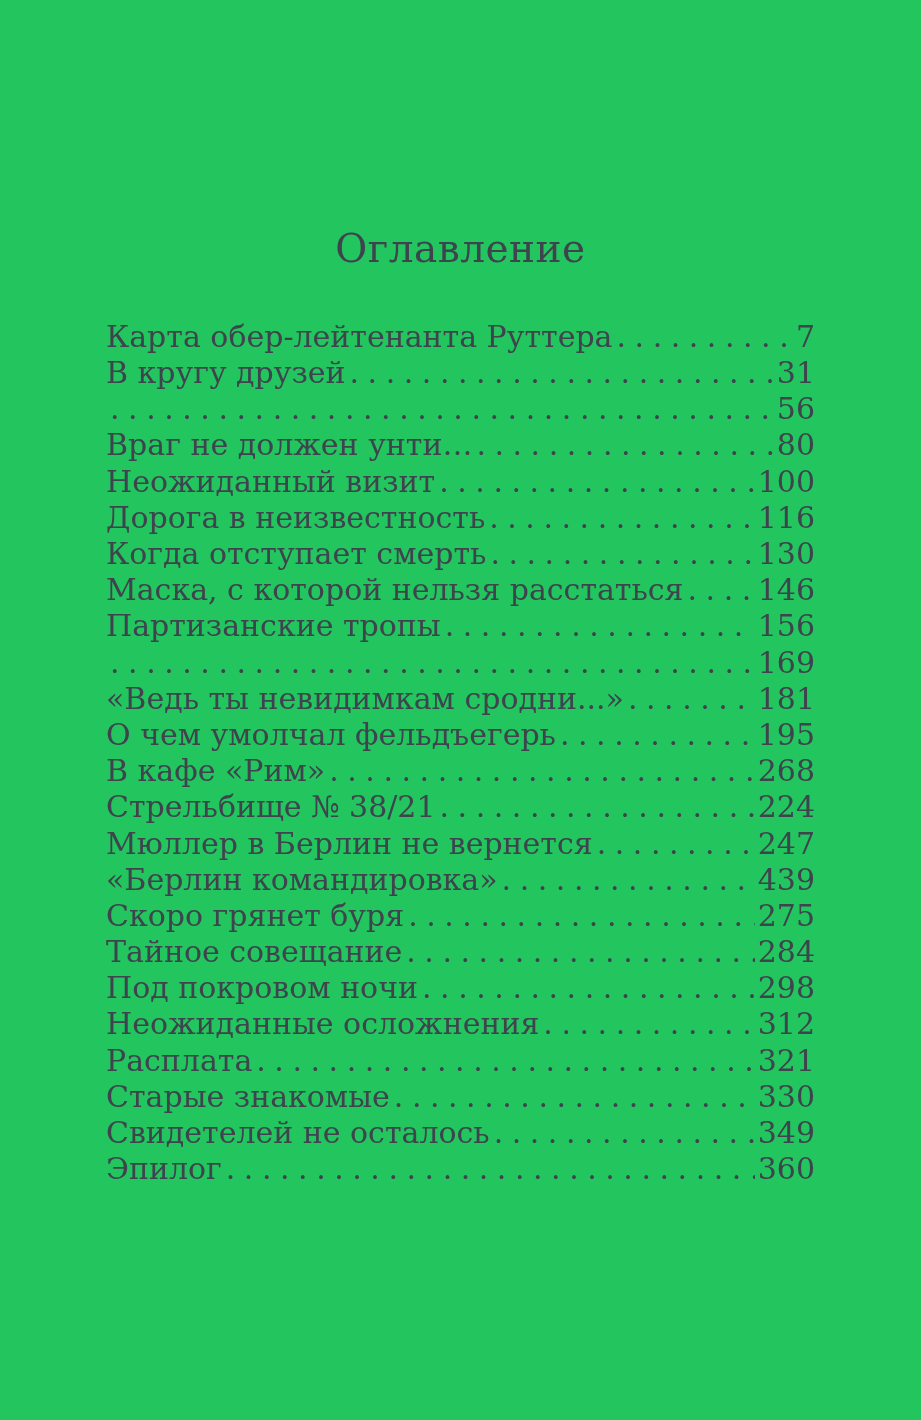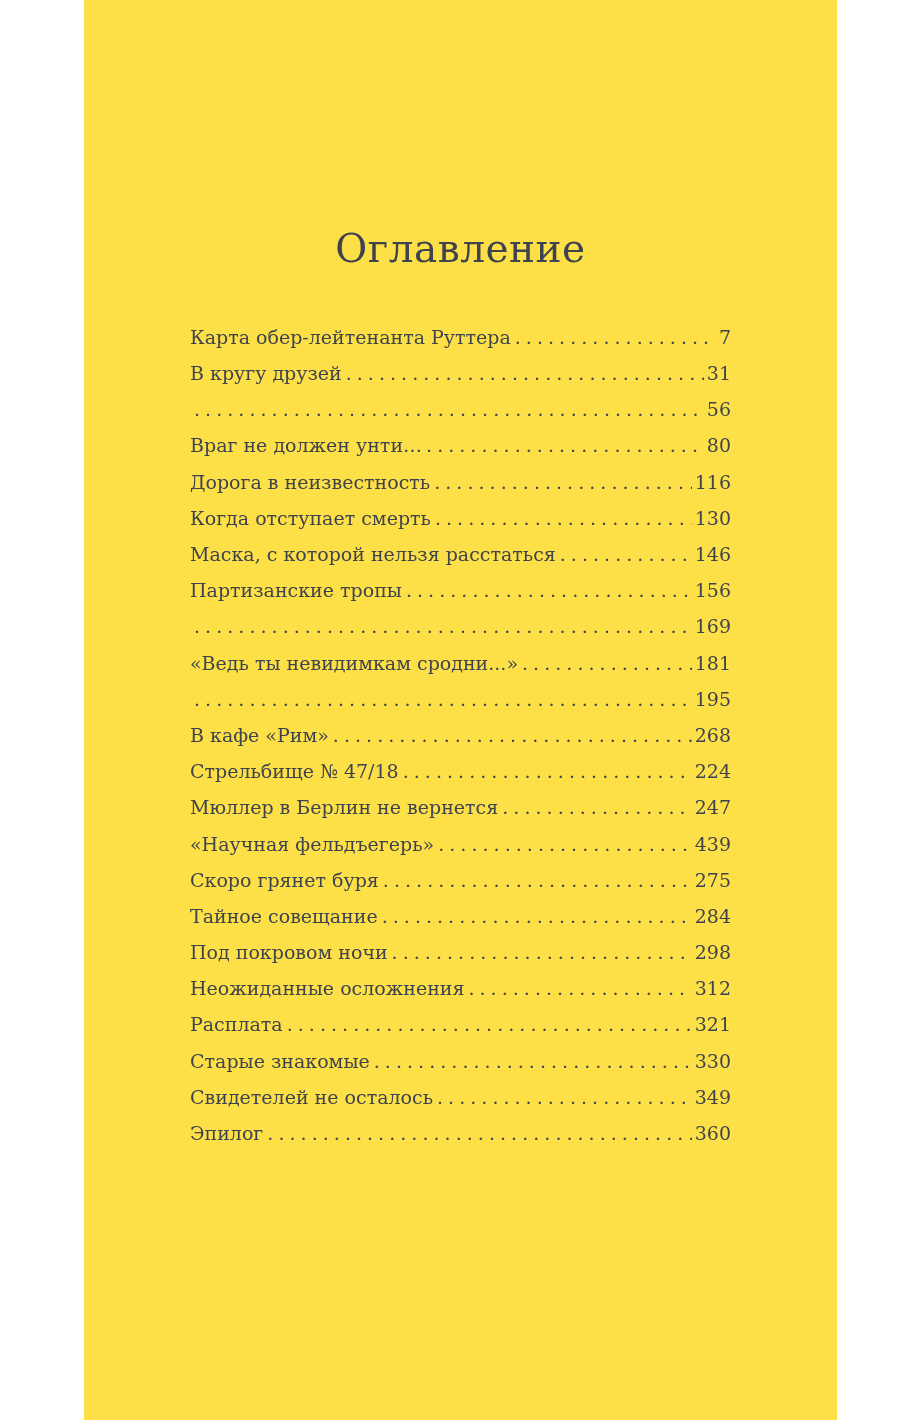--- a/index.html
+++ b/index.html
@@ -2,24 +2,24 @@
 <html lang="ru"><head>
 <meta charset="utf-8">
 <style>
   html, body {
     margin: 0;
     padding: 0;
     background: #ffffff;
   }
   .page {
     position: relative;
-    width: 753px;
+    width: 921px;
     height: 1420px;
     margin: 0 auto;
-    background: #fde047;
+    background: #22c55e;
     box-sizing: border-box;
     padding: 228px 106px 0 106px;
     font-family: "DejaVu Serif", "Liberation Serif", serif;
     color: #3e434d;
     overflow: hidden;
   }
   .toc-title {
     margin: 0 0 48px 0;
     text-align: center;
     font-size: 39px;
@@ -27,21 +27,21 @@
     line-height: 1.1;
     letter-spacing: 0.5px;
   }
   .toc-list {
     width: 100%;
   }
   .toc-row {
     display: flex;
     align-items: baseline;
     height: 36.2px;
-    font-size: 19px;
+    font-size: 30px;
     line-height: 36.2px;
     white-space: nowrap;
   }
   .entry-title {
     flex: 0 0 auto;
   }
   .dot-leader {
     flex: 1 1 auto;
     overflow: hidden;
     margin: 0 3px 0 4px;
@@ -80,20 +80,25 @@
     <span class="dot-leader"></span>
     <span class="page-number">56</span>
   </div>
 
   <div class="toc-row">
     <span class="entry-title">Враг не должен унти…</span>
     <span class="dot-leader"></span>
     <span class="page-number">80</span>
   </div>
 
+  <div class="toc-row">
+    <span class="entry-title">Неожиданный визит</span>
+    <span class="dot-leader"></span>
+    <span class="page-number">100</span>
+  </div>
 
   <div class="toc-row">
     <span class="entry-title">Дорога в неизвестность</span>
     <span class="dot-leader"></span>
     <span class="page-number">116</span>
   </div>
 
   <div class="toc-row">
     <span class="entry-title">Когда отступает смерть</span>
     <span class="dot-leader"></span>
@@ -117,44 +122,45 @@
     <span class="page-number">169</span>
   </div>
 
   <div class="toc-row">
     <span class="entry-title">«Ведь ты невидимкам сродни...»</span>
     <span class="dot-leader"></span>
     <span class="page-number">181</span>
   </div>
 
   <div class="toc-row">
+    <span class="entry-title">О чем умолчал фельдъегерь</span>
     <span class="dot-leader"></span>
     <span class="page-number">195</span>
   </div>
 
   <div class="toc-row">
     <span class="entry-title">В кафе «Рим»</span>
     <span class="dot-leader"></span>
     <span class="page-number">268</span>
   </div>
 
   <div class="toc-row">
-    <span class="entry-title">Стрельбище № 47/18</span>
+    <span class="entry-title">Стрельбище № 38/21</span>
     <span class="dot-leader"></span>
     <span class="page-number">224</span>
   </div>
 
   <div class="toc-row">
     <span class="entry-title">Мюллер в Берлин не вернется</span>
     <span class="dot-leader"></span>
     <span class="page-number">247</span>
   </div>
 
   <div class="toc-row">
-    <span class="entry-title">«Научная фельдъегерь»</span>
+    <span class="entry-title">«Берлин командировка»</span>
     <span class="dot-leader"></span>
     <span class="page-number">439</span>
   </div>
 
   <div class="toc-row">
     <span class="entry-title">Скоро грянет буря</span>
     <span class="dot-leader"></span>
     <span class="page-number">275</span>
   </div>
 

